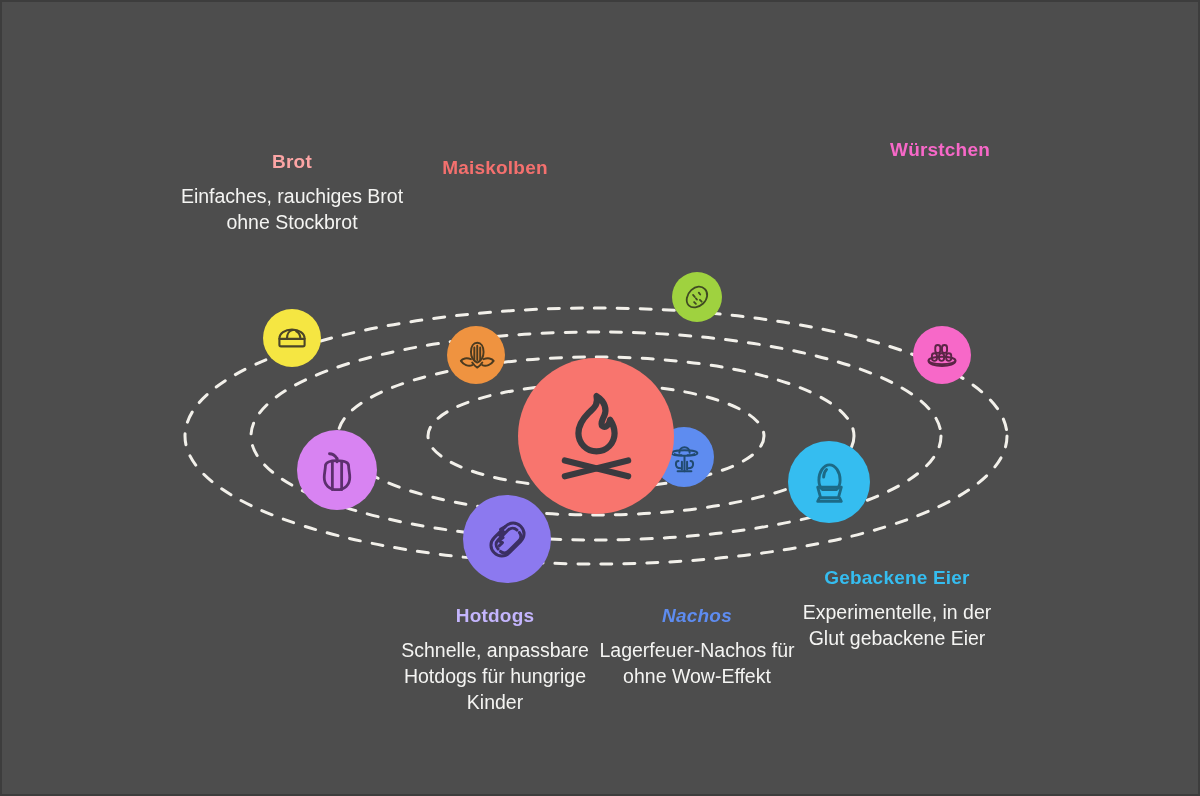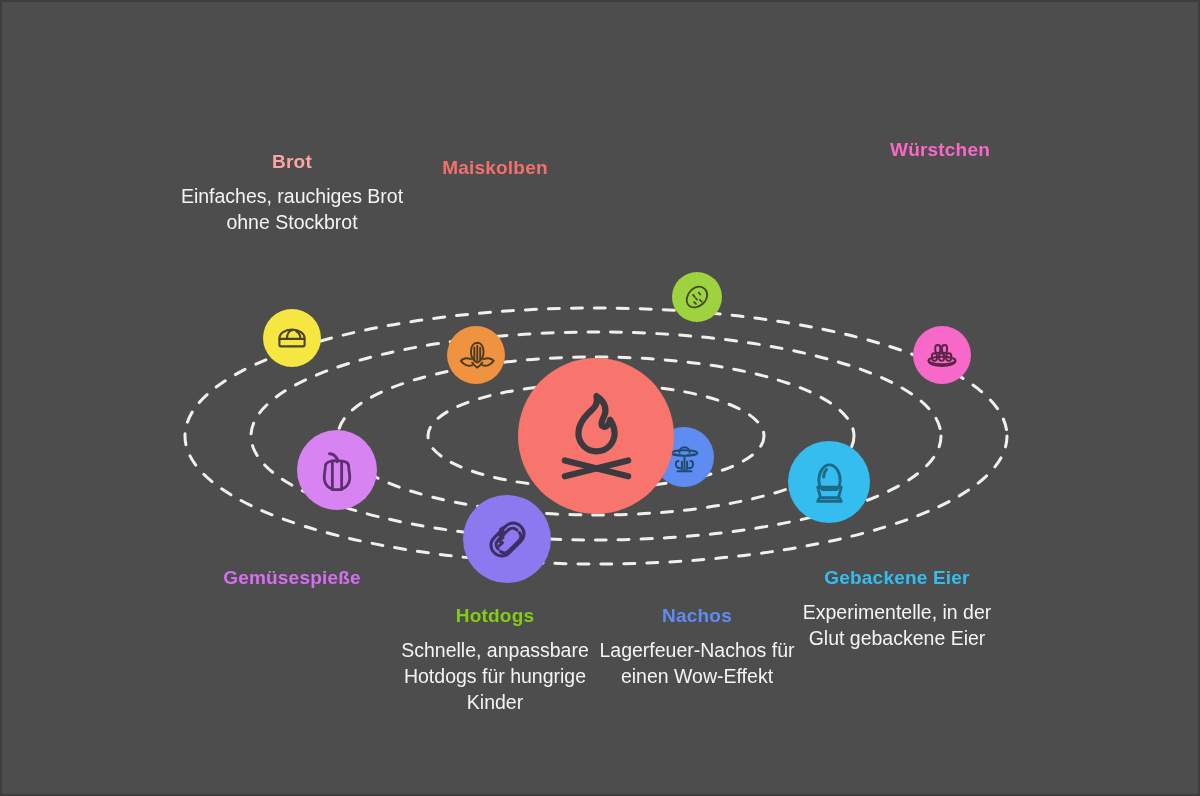--- a/index.html
+++ b/index.html
@@ -183,29 +183,28 @@
       </div>
       <div class="tblock" style="left: 380px; top: 110px; width: 226px; margin-top: 44px;">
         <div class="ttl" style="color: rgb(244, 112, 110);">Maiskolben</div>
       </div>
       <div class="tblock" style="left: 582px; top: 110px; width: 226px;">
       </div>
       <div class="tblock" style="left: 782px; top: 136px; width: 226px; margin-left: 43px;">
         <div class="ttl" style="color: rgb(247, 104, 200);">Würstchen</div>
       </div>
       <div class="tblock" style="left: 178px; top: 564px; width: 224px;">
-        <div class="ttl" style="color: rgb(213, 110, 240);">Gemüsespieße</div>
       </div>
       <div class="tblock" style="left: 398px; top: 602px; width: 190px;">
-        <div class="ttl" style="color: #84cc16;">Hotdogs</div>
+        <div class="ttl" style="color: #c4b5fd;">Hotdogs</div>
         <div class="desc">Schnelle, anpassbare Hotdogs für hungrige Kinder</div>
       </div>
       <div class="tblock" style="left: 582px; top: 602px; width: 226px;">
-        <div class="ttl" style="color: rgb(94, 140, 240);">Nachos</div>
-        <div class="desc">Lagerfeuer-Nachos für einen Wow-Effekt</div>
+        <div class="ttl" style="color: rgb(94, 140, 240); font-style: italic;">Nachos</div>
+        <div class="desc">Lagerfeuer-Nachos für ohne Wow-Effekt</div>
       </div>
       <div class="tblock" style="left: 782px; top: 564px; width: 226px; text-align: center;">
         <div class="ttl" style="color: rgb(53, 189, 240);">Gebackene Eier</div>
         <div class="desc">Experimentelle, in der Glut gebackene Eier</div>
       </div>
     </div>
 
 </div>
 
 </body></html>

